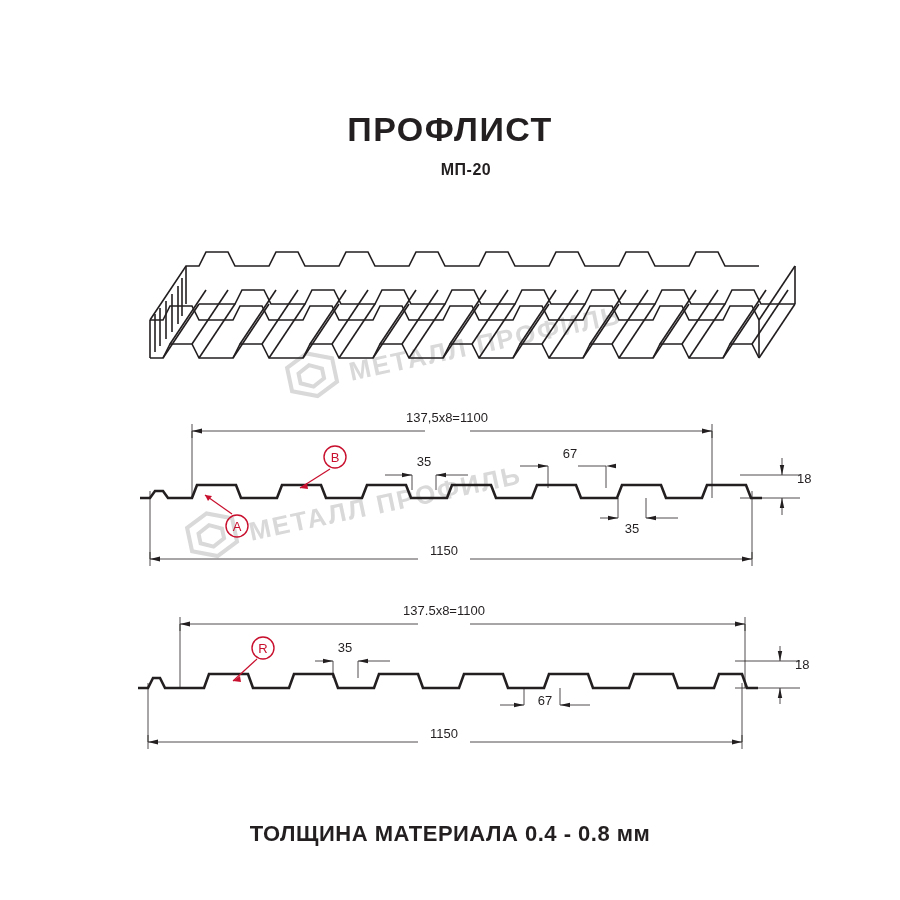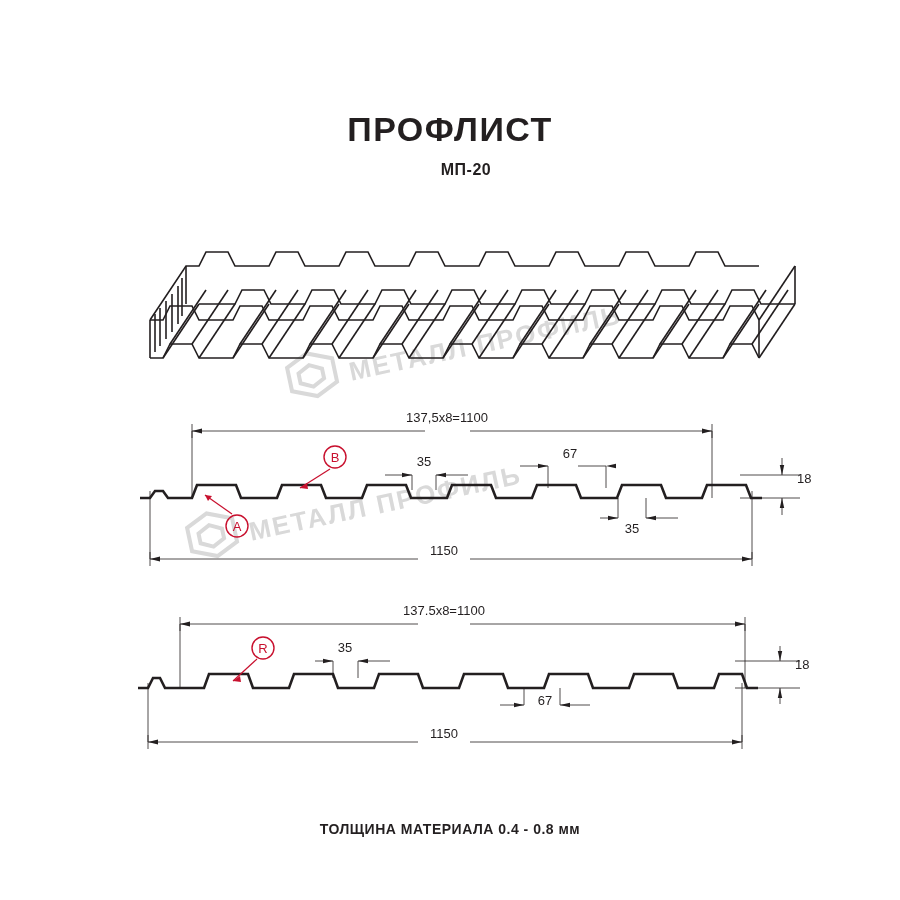--- a/index.html
+++ b/index.html
@@ -41,21 +41,21 @@
     font-weight: bold;
     letter-spacing: 0.5px;
     color: #231f20;
   }
   .footnote {
     position: absolute;
     top: 793px;
     left: 0;
     width: 900px;
     text-align: center;
-    font-size: 14px;
+    font-size: 22px;
     font-weight: bold;
     letter-spacing: 0.5px;
     color: #231f20;
   }
   svg {
     display: block;
   }
   .drawing {
     position: absolute;
     top: 0;

